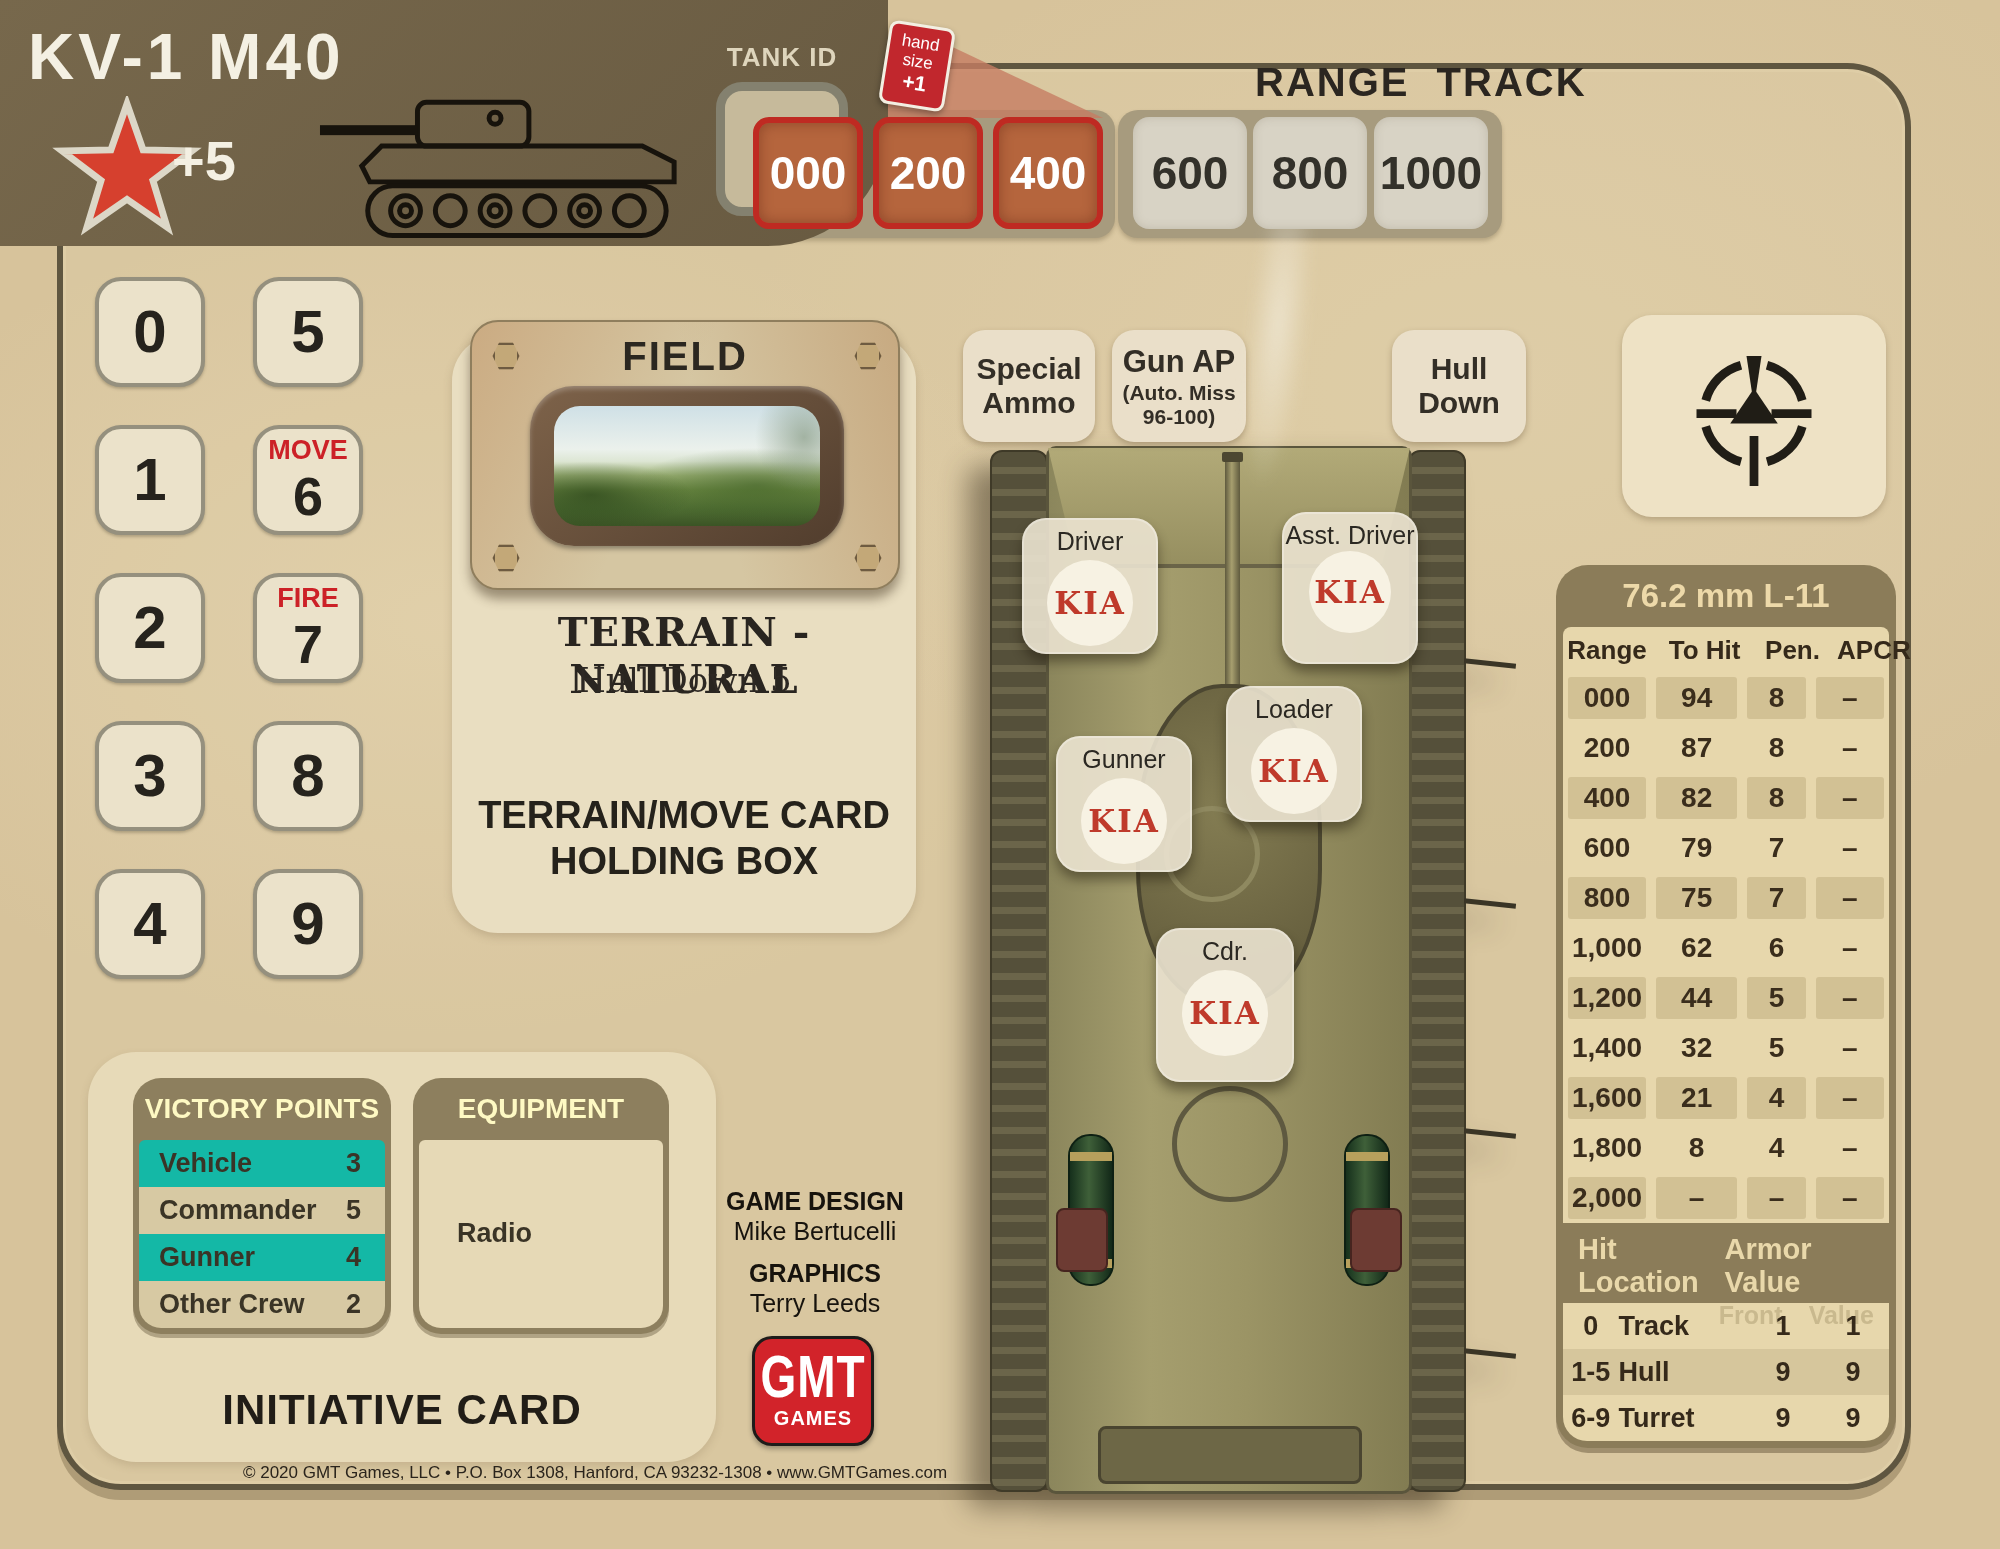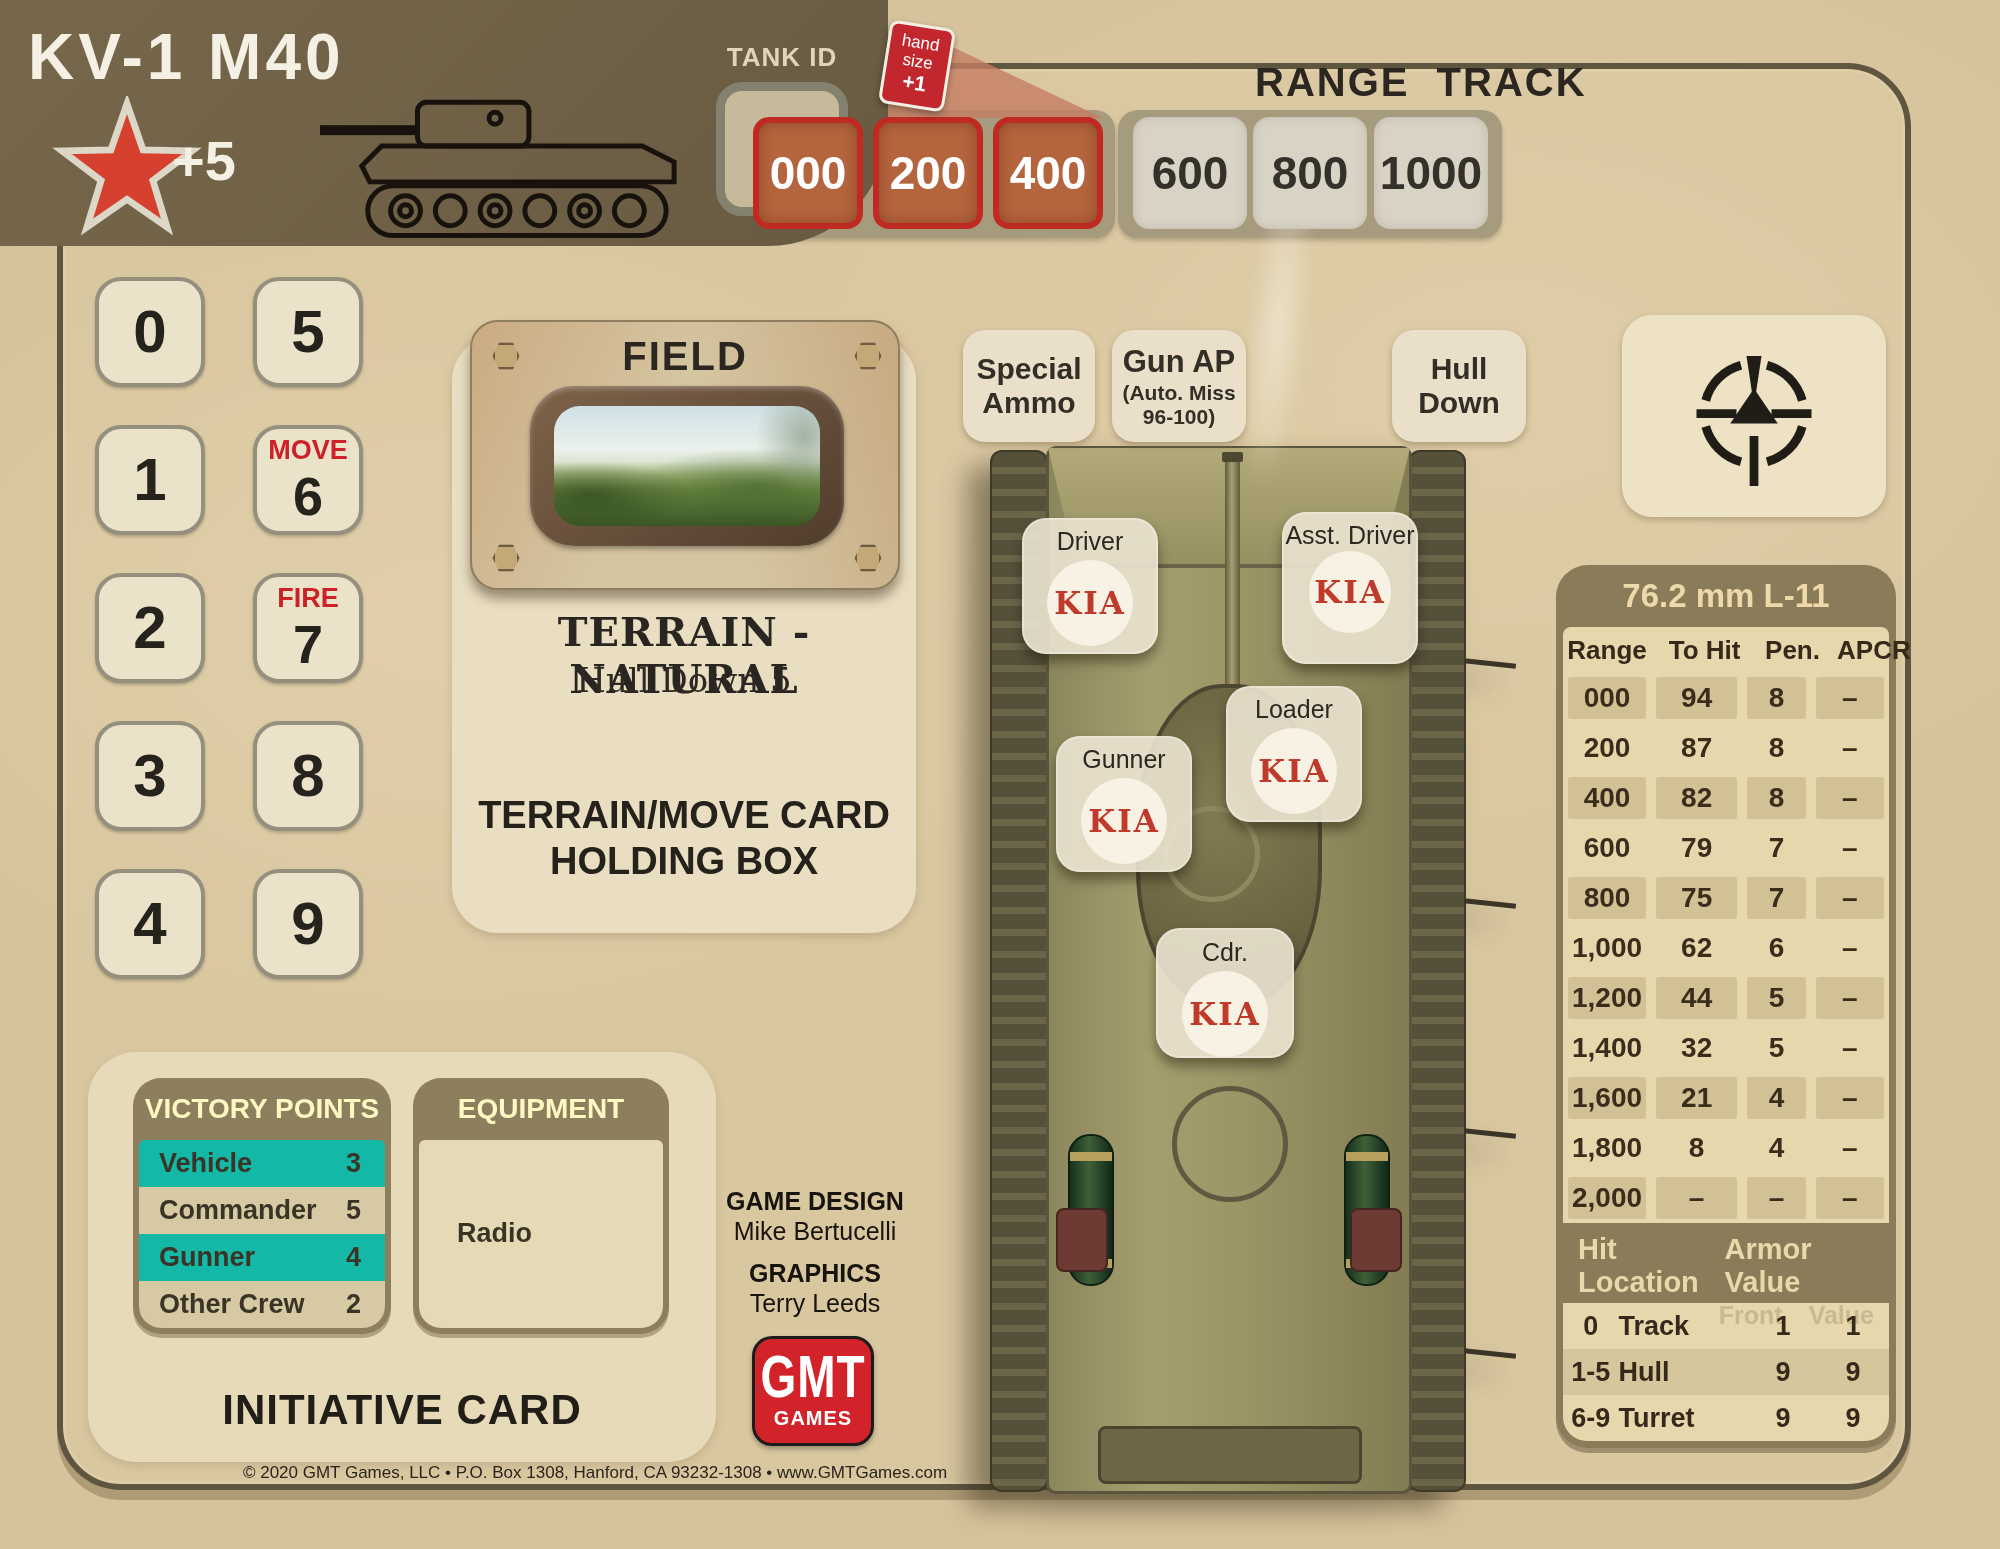--- a/index.html
+++ b/index.html
@@ -297,21 +297,21 @@
     <div class="kia" style="margin-top:2px;width:82px;height:82px;">KIA</div>
   </div>
   <div class="crew" style="left:1226px;top:686px;width:136px;height:136px;">
     <div class="cname">Loader</div>
     <div class="kia">KIA</div>
   </div>
   <div class="crew" style="left:1056px;top:736px;width:136px;height:136px;">
     <div class="cname">Gunner</div>
     <div class="kia">KIA</div>
   </div>
-  <div class="crew" style="left:1156px;top:928px;width:138px;height:130px;justify-content:center;">
+  <div class="crew" style="left:1156px;top:928px;width:138px;height:154px;">
     <div class="cname">Cdr.</div>
     <div class="kia">KIA</div>
   </div>
 
   <div class="scope">
     <svg width="150" height="150" viewBox="0 0 120 120">
       <g stroke="#201d16" stroke-width="7" fill="none">
         <path d="M70.4 19.4 A40 40 0 0 1 98.6 47.6"></path>
         <path d="M98.6 68.4 A40 40 0 0 1 70.4 96.6"></path>
         <path d="M49.6 96.6 A40 40 0 0 1 21.4 68.4"></path>

